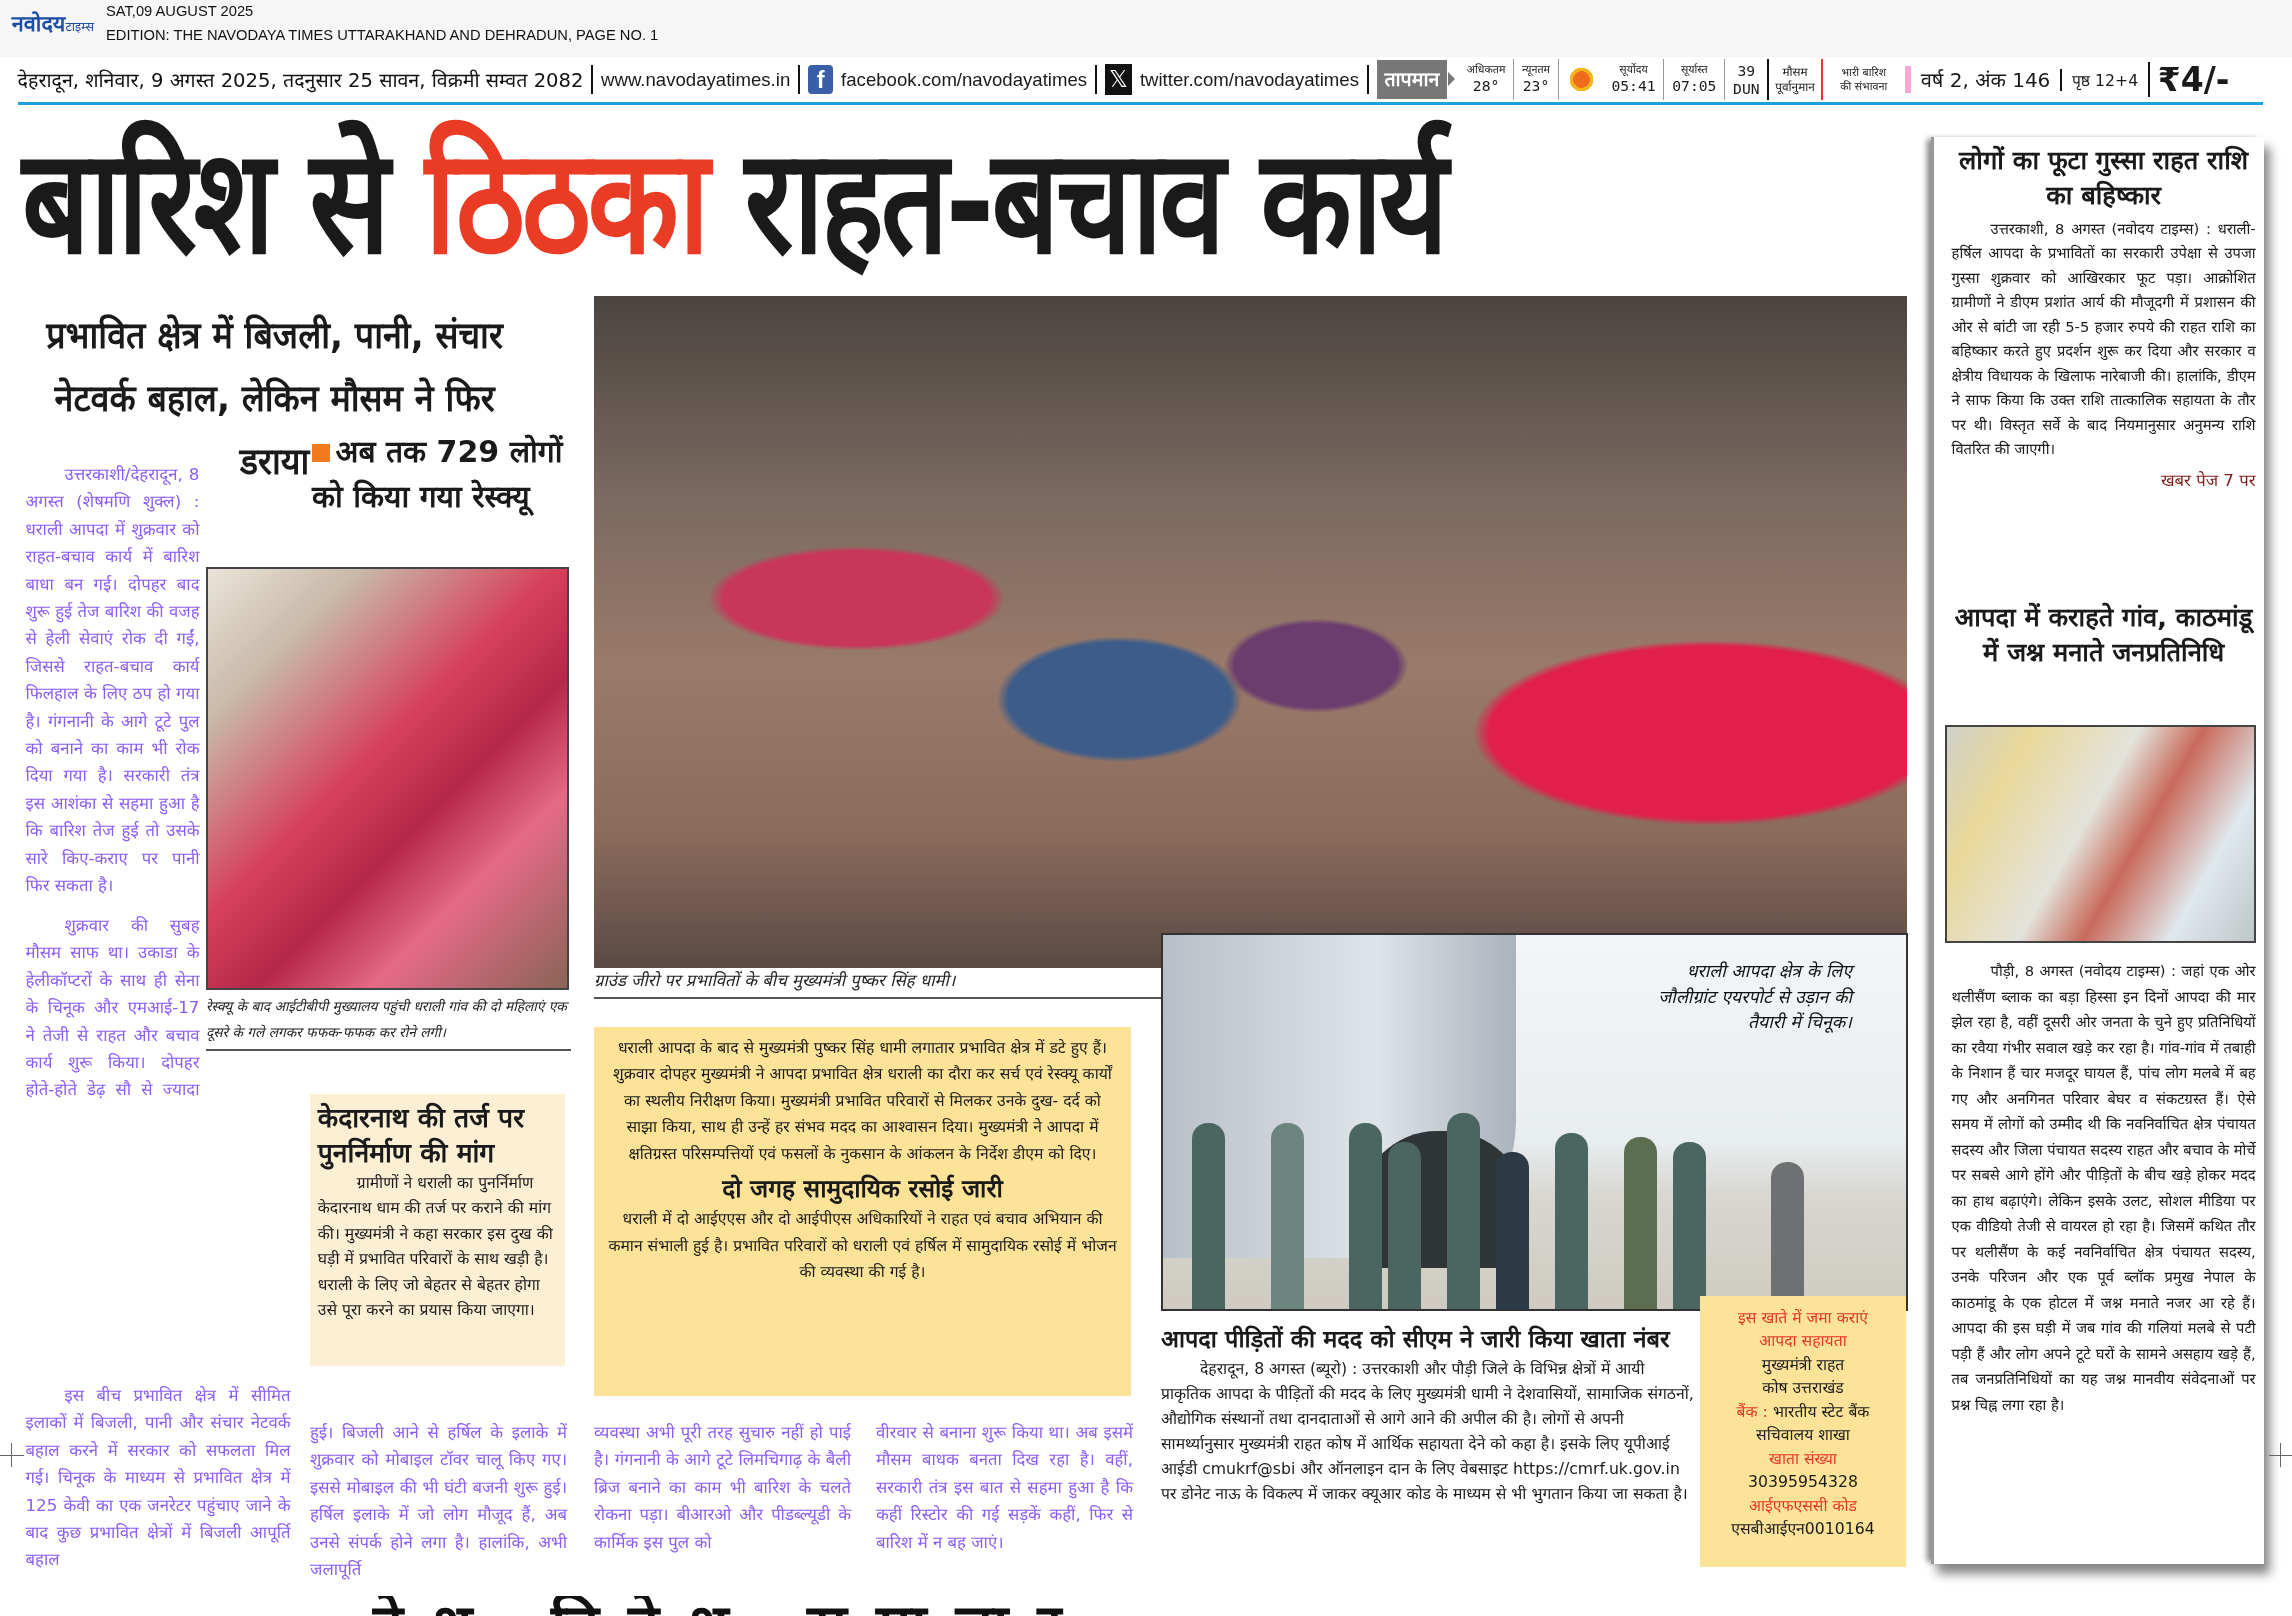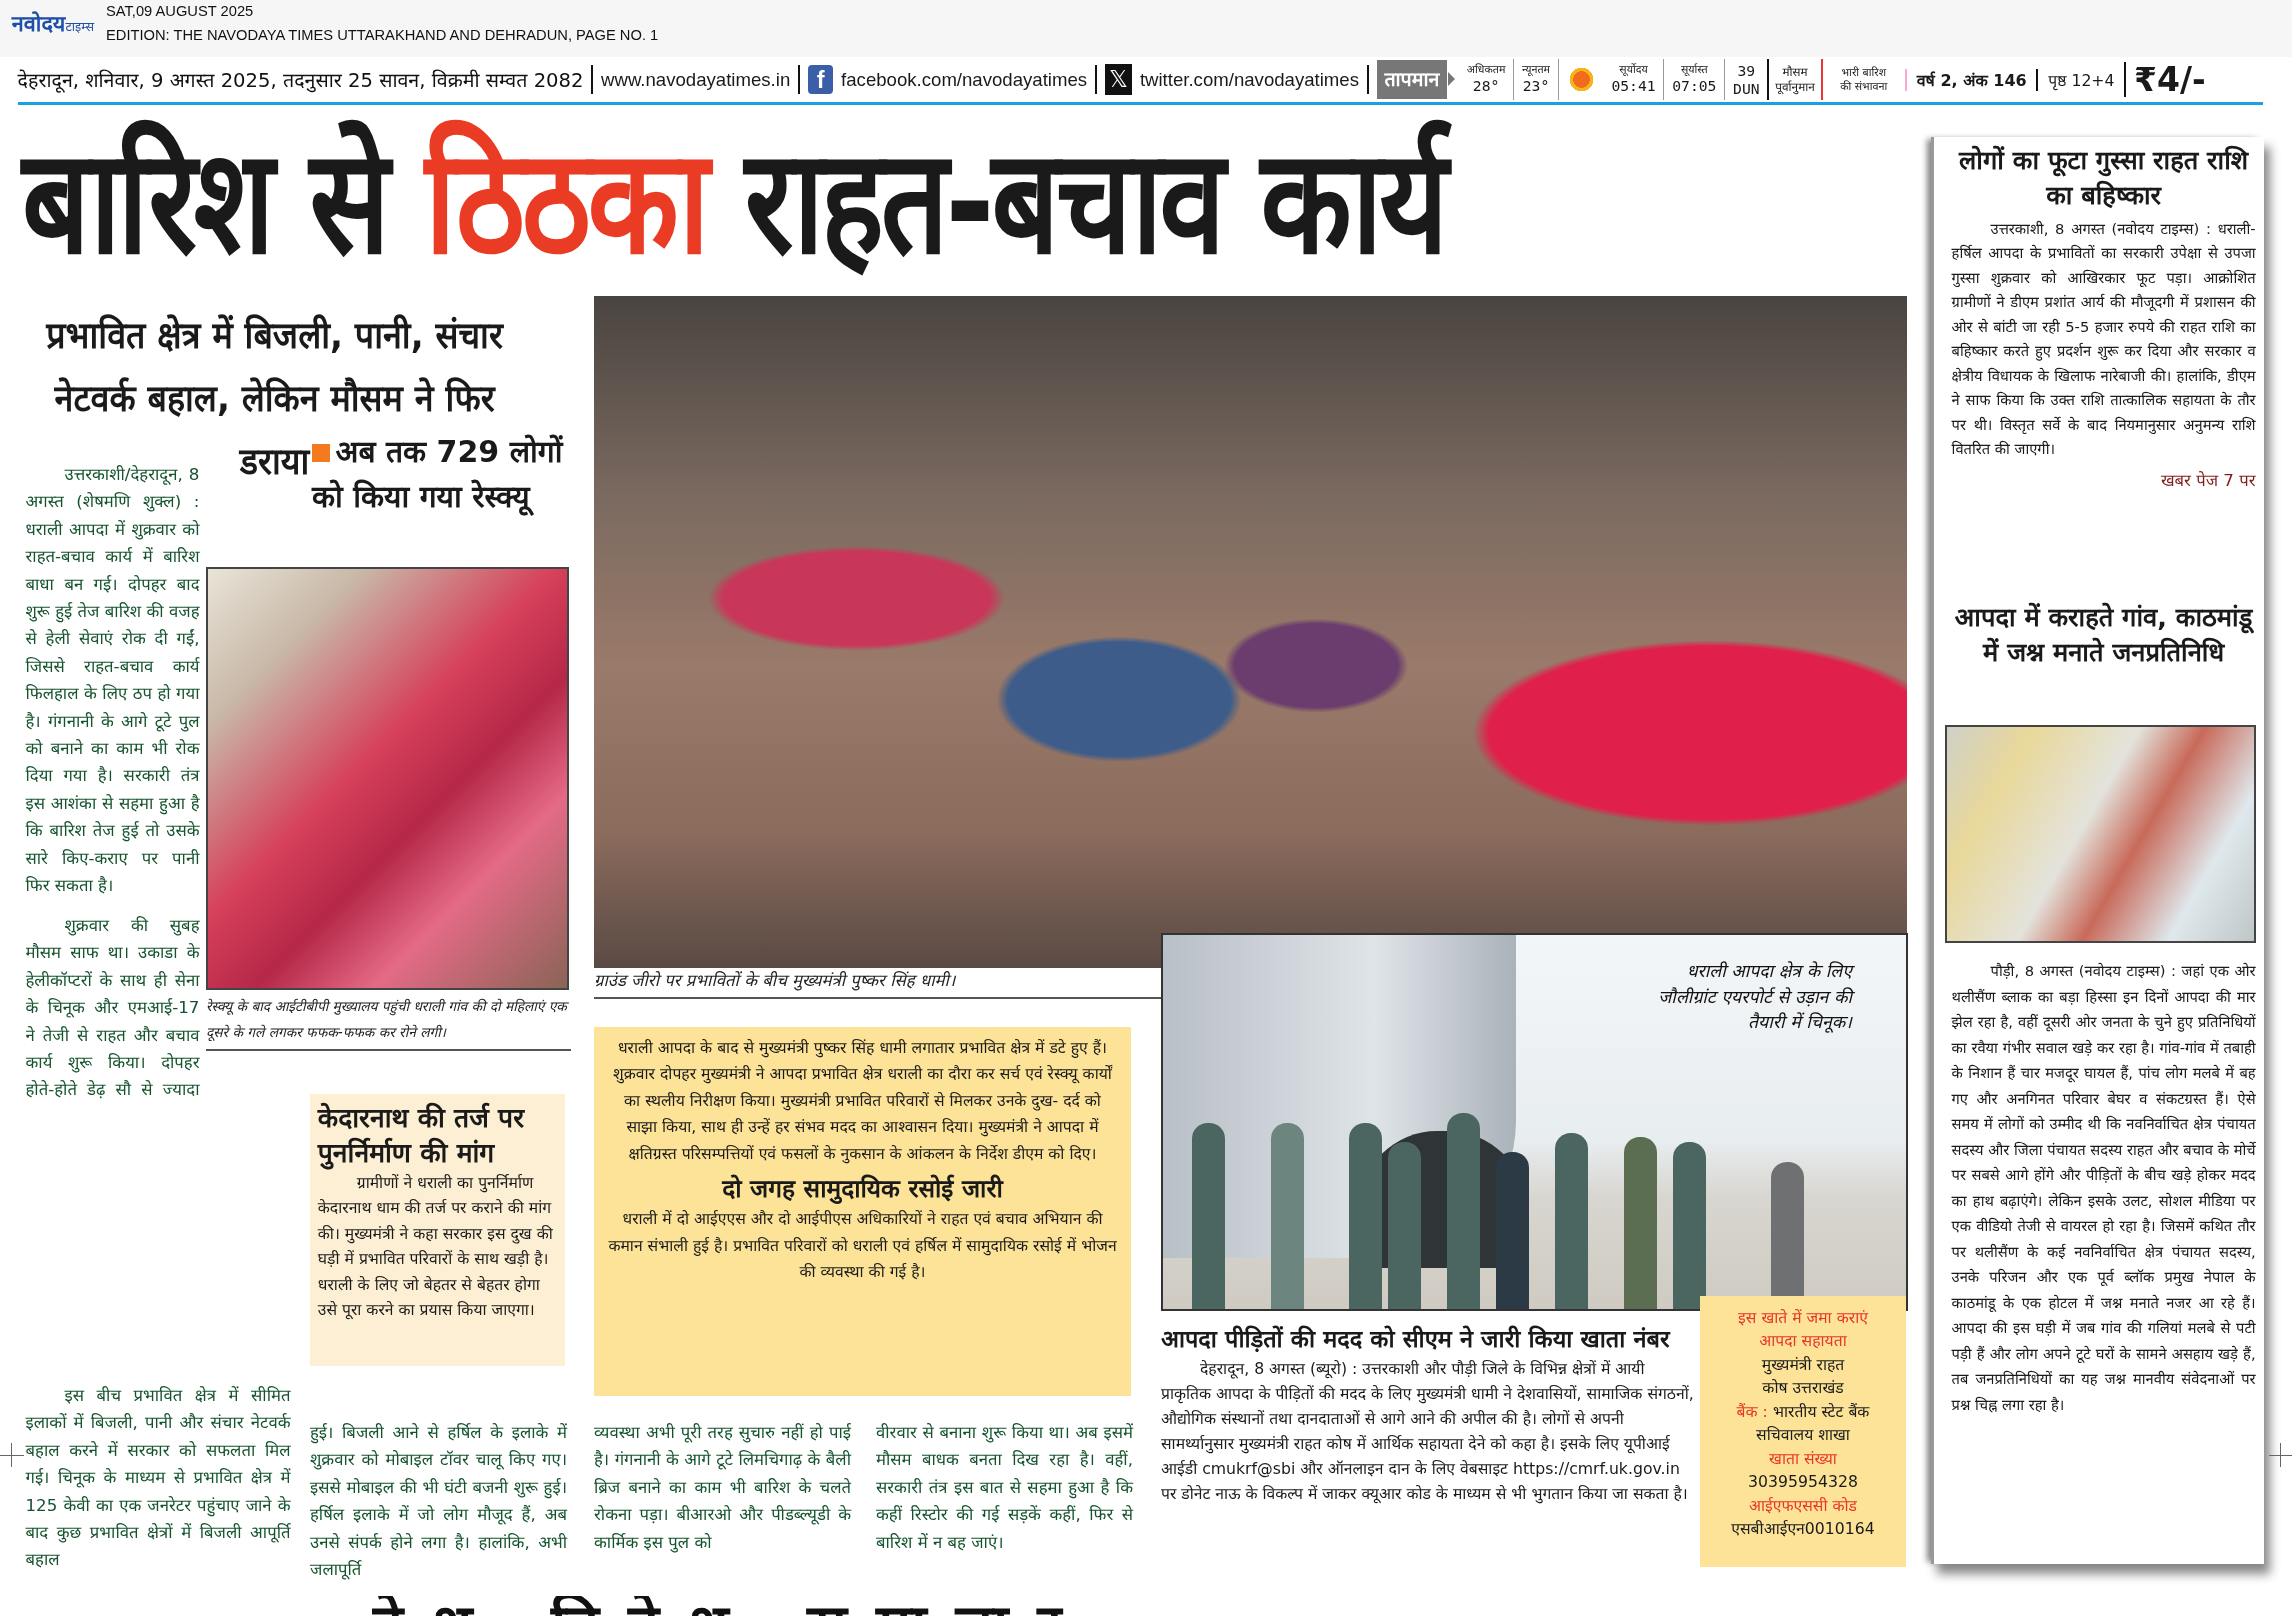--- a/index.html
+++ b/index.html
@@ -22,34 +22,34 @@
   .x-icon { display: inline-block; width: 27.4px; height: 31px; background: #111; color: #fff; font-size: 23.5px; text-align: center; line-height: 31px; margin-right: 7.8px; font-family: "Liberation Sans", sans-serif; }
   .tapman { background: #777; color: #fff; font-weight: bold; font-size: 19.6px; padding: 3.9px 7.8px; height: 39px; line-height: 31px; position: relative; }
   .tapman::after { content: ""; position: absolute; right: -7.8px; top: 11.8px; border-left: 7.8px solid #777; border-top: 7.8px solid transparent; border-bottom: 7.8px solid transparent; }
   .wcell { display: inline-flex; flex-direction: column; align-items: center; padding: 0 7.8px; border-right: 1px solid #999; height: 41px; justify-content: center; }
   .wcell .lbl { font-size: 10.8px; line-height: 12.7px; }
   .wcell .val { font-family: "DejaVu Sans Mono", monospace; font-size: 14.7px; line-height: 17.6px; }
   .sun-icon { display: inline-block; width: 33px; height: 33px; border-radius: 50%; background: radial-gradient(circle, #f26b1d 0 35%, #f5b41a 36% 50%, transparent 51%); margin: 0 5.9px; position: relative; }
   .sun-icon::before { content: ""; position: absolute; left: 0; top: 0; width: 33px; height: 33px; background: conic-gradient(#f5c51a 0 8deg, transparent 8deg 45deg, #f5c51a 45deg 53deg, transparent 53deg 90deg, #f5c51a 90deg 98deg, transparent 98deg 135deg, #f5c51a 135deg 143deg, transparent 143deg 180deg, #f5c51a 180deg 188deg, transparent 188deg 225deg, #f5c51a 225deg 233deg, transparent 233deg 270deg, #f5c51a 270deg 278deg, transparent 278deg 315deg, #f5c51a 315deg 323deg, transparent 323deg); border-radius: 50%; z-index: -1; }
   .forecast-box { display: inline-flex; flex-direction: column; font-size: 11.8px; line-height: 14.7px; text-align: center; padding: 0 5.9px; border-left: 2px solid #111; border-right: 2px solid #e33; height: 41px; justify-content: center; }
   .forecast-text { font-size: 10.8px; line-height: 13.7px; text-align: center; padding: 0 17.6px; display: inline-flex; flex-direction: column; }
-  .issue { font-size: 16px; padding: 0 9.8px; border-left: 2px solid #f9a8d4; font-weight: bold; }
+  .issue { font-size: 20px; padding: 0 9.8px; border-left: 6px solid #f9a8d4; }
   .pages { font-size: 15.7px; padding: 0 9.8px; border-left: 2px solid #111; }
   .price { font-size: 33px; font-weight: bold; padding-left: 7.8px; border-left: 2.9px solid #111; line-height: 35px; }
   .blue-rule { position: absolute; left: 17.6px; top: 102px; width: 2245px; height: 2.9px; background: #1ba0e2; }
 
   
   .main-headline { position: absolute; left: 21.6px; top: 114px; width: 1892px; height: 176px; font-weight: bold; font-size: 145px; line-height: 176px; letter-spacing: -3.9px; white-space: nowrap; font-family: "DejaVu Sans", sans-serif; transform: scaleX(0.82); transform-origin: left; }
   .main-headline .red { color: #ea3c24; }
 
   
   .sub-headline { position: absolute; left: 21.6px; top: 304px; width: 549px; font-size: 37px; line-height: 63px; text-align: center; color: #1a1a1a; font-weight: bold; transform: scaleX(0.92); transform-origin: left; }
 
   
-  .body-text { font-size: 16.7px; line-height: 27.4px; text-align: justify; color: #14532d; }
+  .body-text { font-size: 16.7px; line-height: 27.4px; text-align: justify; color: #8b5cf6; }
   .col1 { position: absolute; left: 25.5px; top: 461px; width: 265px; }
   .col1-lower { position: absolute; left: 25.5px; top: 1078px; width: 260px; }
   .col1-bottom { position: absolute; left: 25.5px; top: 1382px; width: 265px; }
   .indent { text-indent: 39px; }
 
   .highlight-box { position: absolute; left: 312px; top: 429px; width: 255px; font-weight: bold; font-size: 30px; line-height: 45px; }
   .highlight-box .sq { display: inline-block; width: 17.6px; height: 17.6px; background: #f47a20; margin-right: 5.9px; }
 
   
   .photo { position: absolute; border: 2px solid #444; overflow: hidden; }

